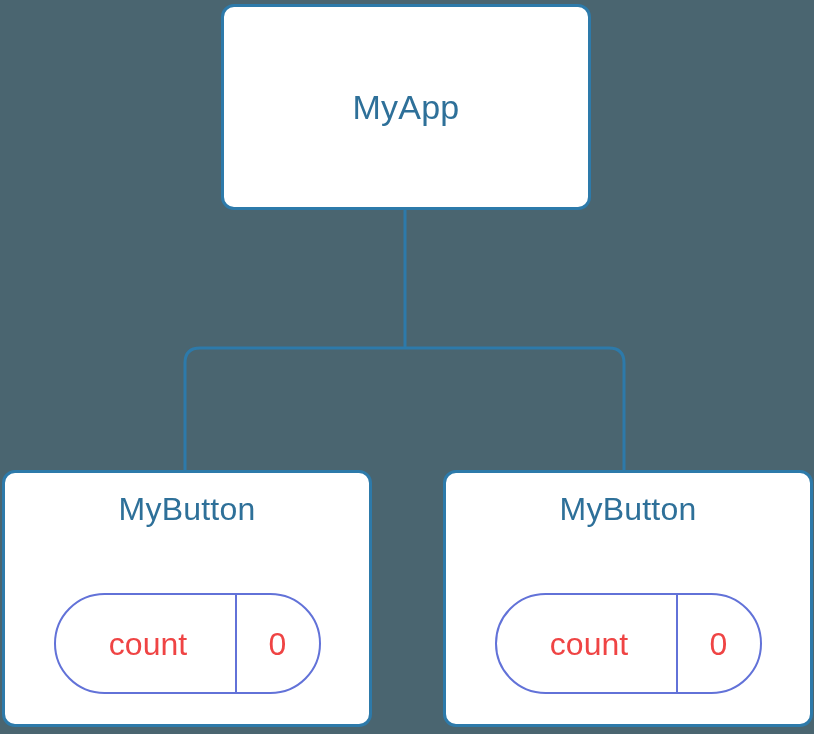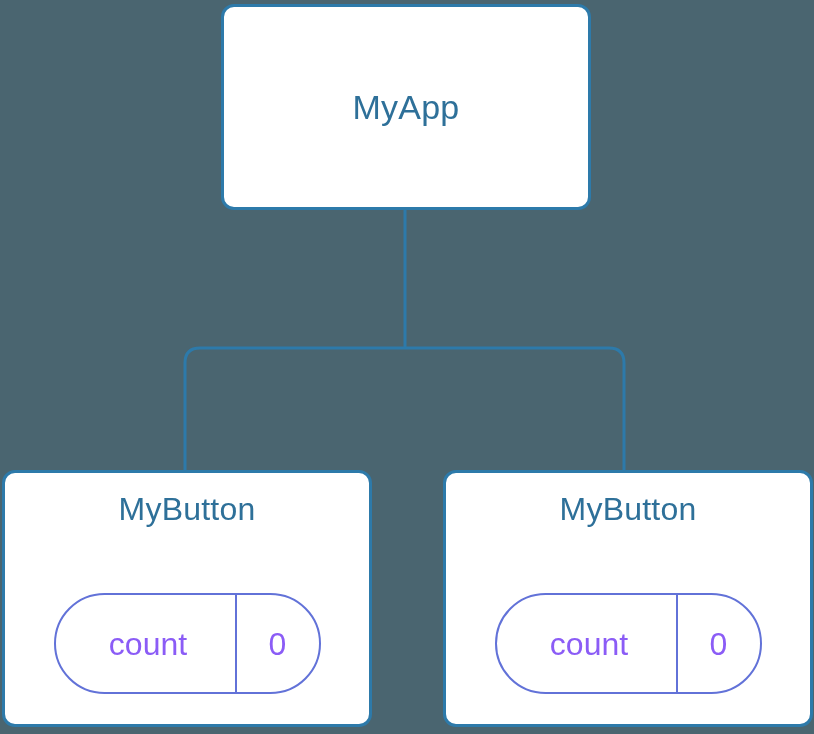--- a/index.html
+++ b/index.html
@@ -80,21 +80,21 @@
     border-radius: 60px;
     display: flex;
     align-items: stretch;
     background: transparent;
   }
   .pill-key,
   .pill-val {
     display: flex;
     align-items: center;
     justify-content: center;
-    color: #8b5cf6;
+    color: #ef4444;
     font-size: 32px;
     font-weight: 400;
     line-height: 1;
     white-space: nowrap;
   }
   .pill-key {
     flex: 0 0 173px;
     border-right: 2px solid #6272d8;
     padding-left: 6px;
   }

